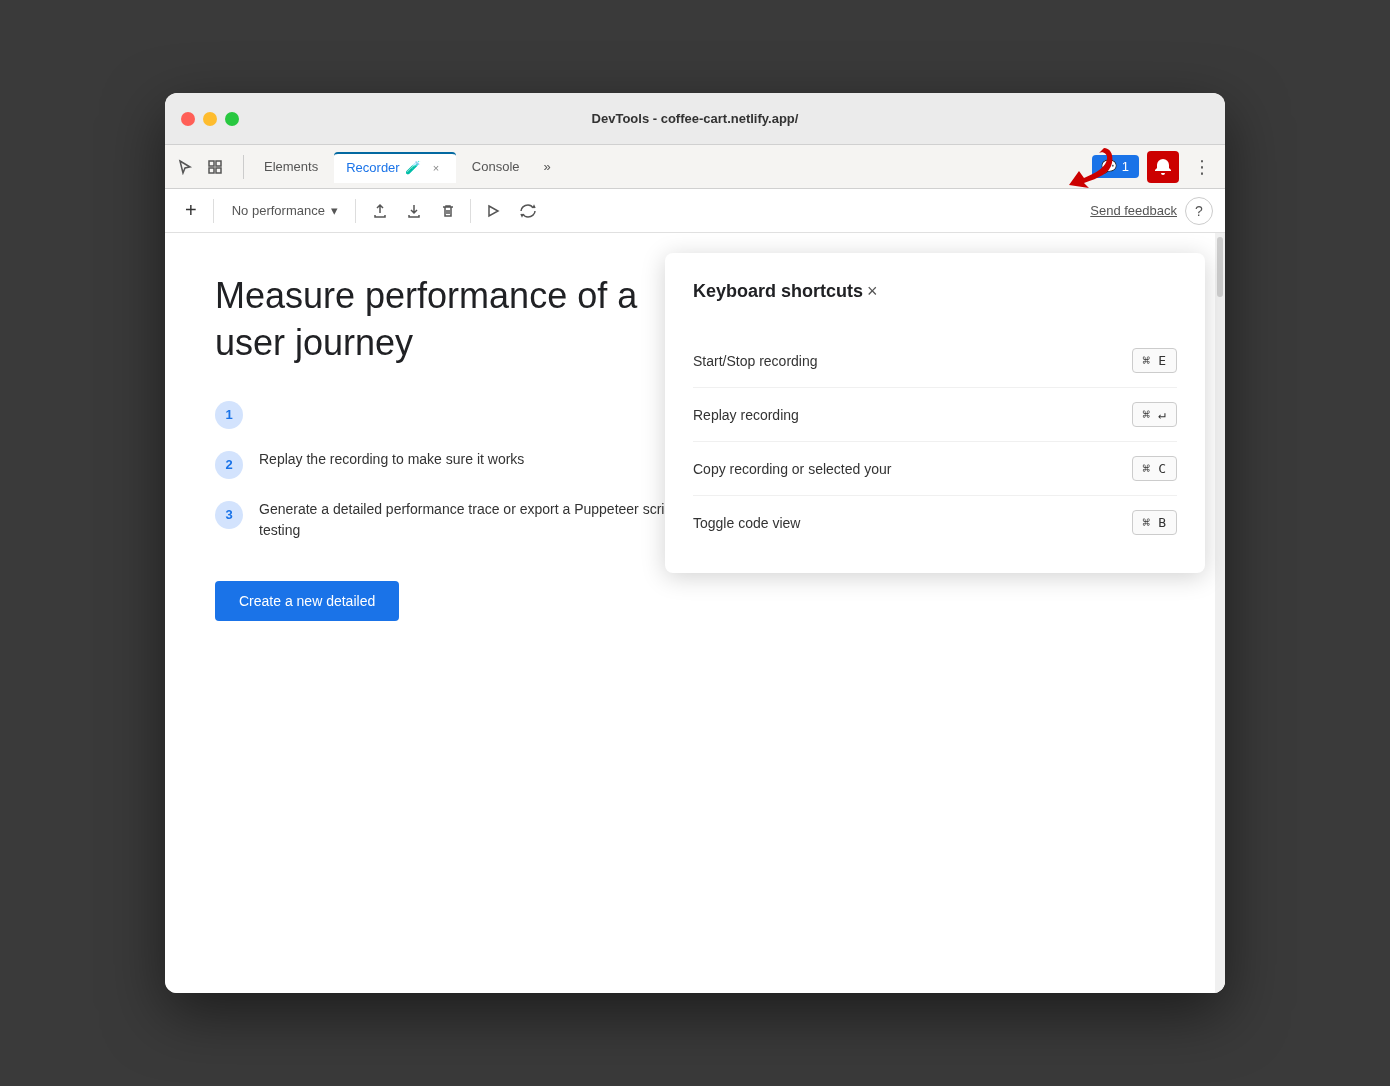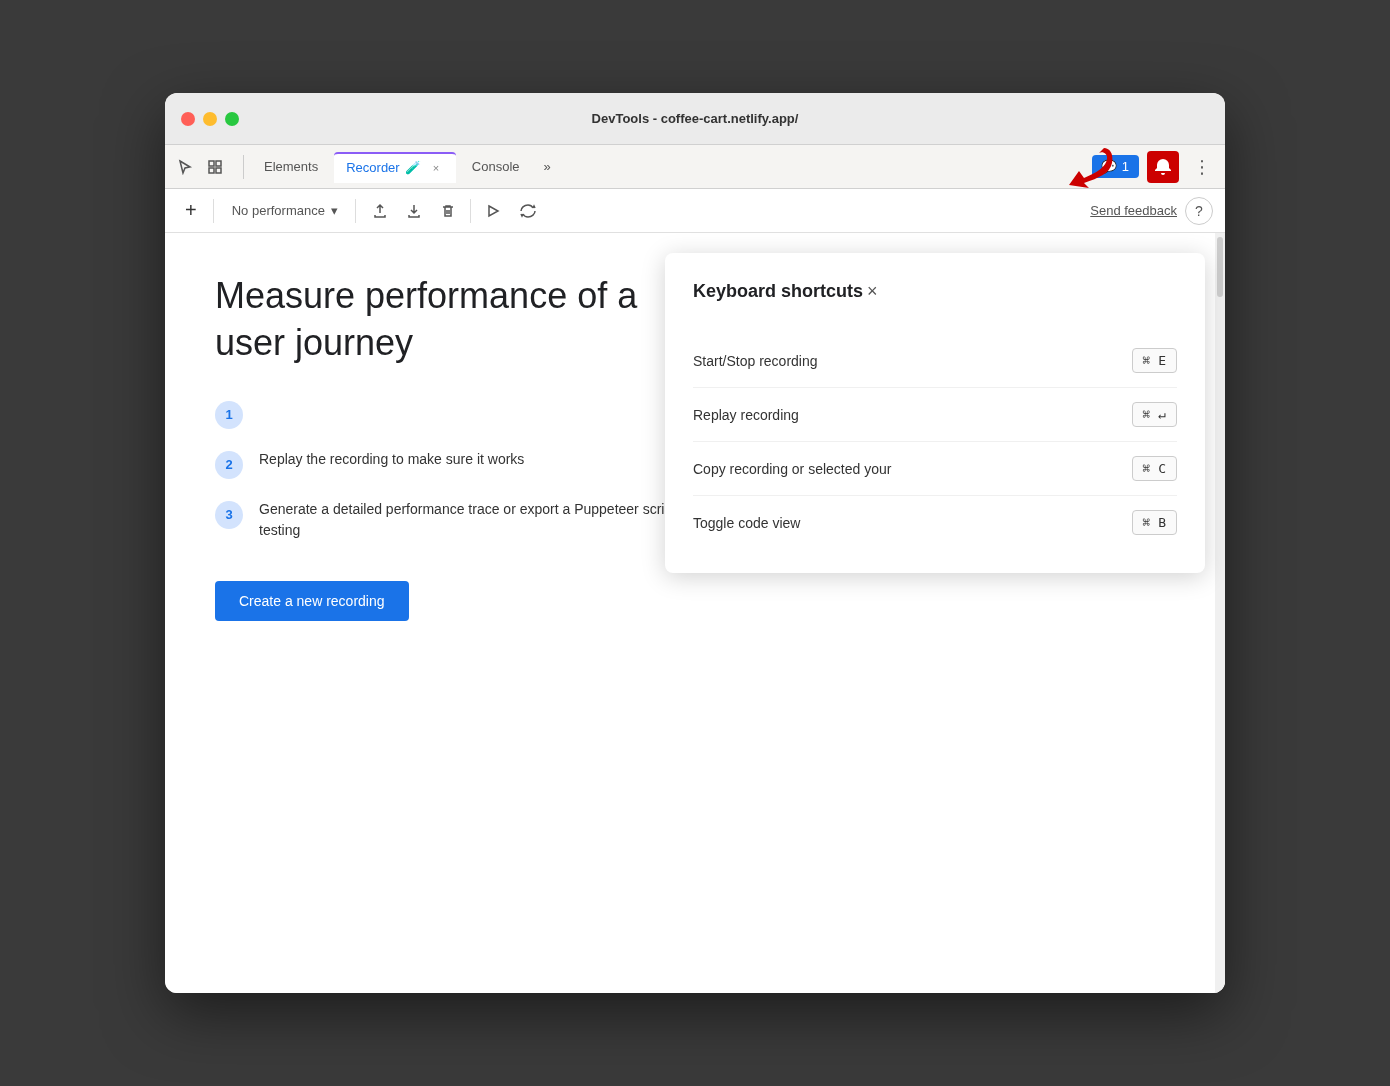--- a/index.html
+++ b/index.html
@@ -103,21 +103,21 @@
       border-radius: 4px 4px 0 0;
       font-size: 13px;
       color: #555;
       position: relative;
       white-space: nowrap;
     }
 
     .tab.active {
       color: #1a73e8;
       background: white;
-      border-top: 2px solid #8b5cf6;
+      border-top: 2px solid #0369a1;
     }
 
     .tab.active::after {
       content: '';
       position: absolute;
       bottom: -1px;
       left: 0;
       right: 0;
       height: 1px;
       background: white;
@@ -561,21 +561,21 @@
       <div class="step-item">
         <div class="step-number">2</div>
         <span class="step-text">Replay the recording to make sure it works</span>
       </div>
       <div class="step-item">
         <div class="step-number">3</div>
         <span class="step-text">Generate a detailed performance trace or export a Puppeteer script for testing</span>
       </div>
     </div>
 
-    <button class="create-btn">Create a new recording</button>
+    <button class="create-btn">Create a new detailed</button>
 
     
     <div class="shortcuts-popup">
       <div class="shortcuts-header">
         <span class="shortcuts-title">Keyboard shortcuts</span>
         <button class="shortcuts-close">×</button>
       </div>
 
       <div class="shortcut-row">
         <span class="shortcut-label">Start/Stop recording</span>

